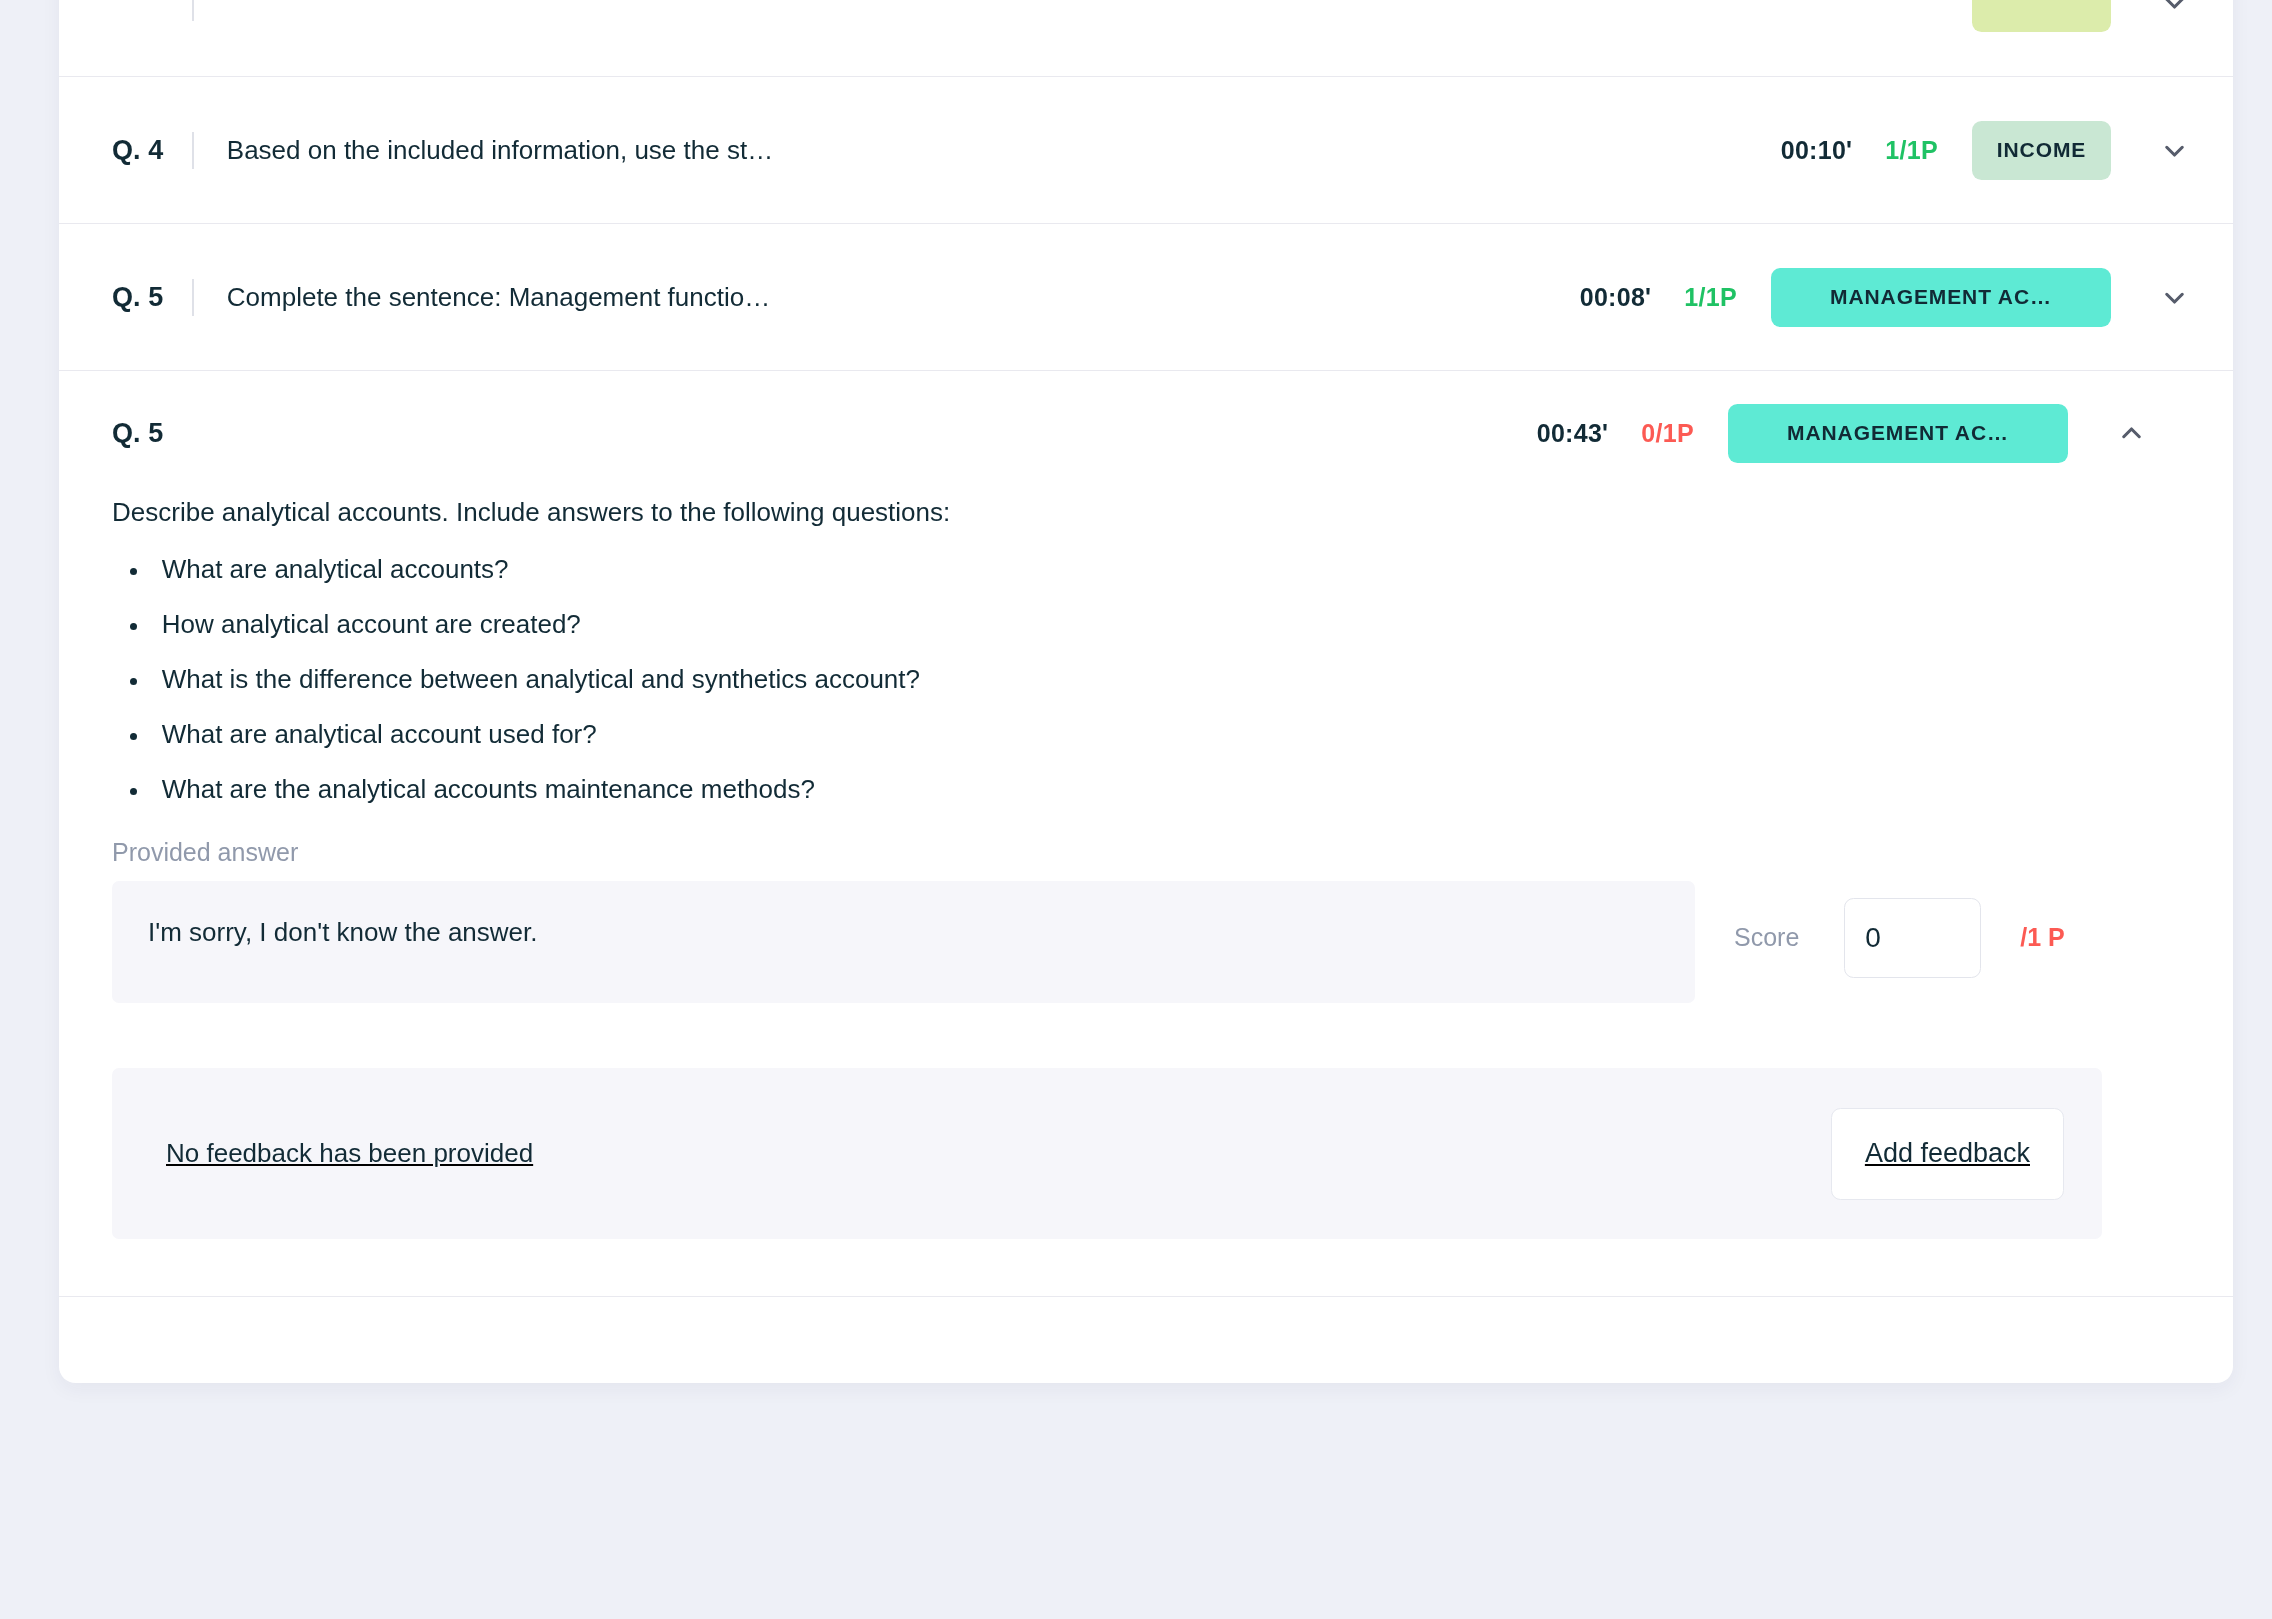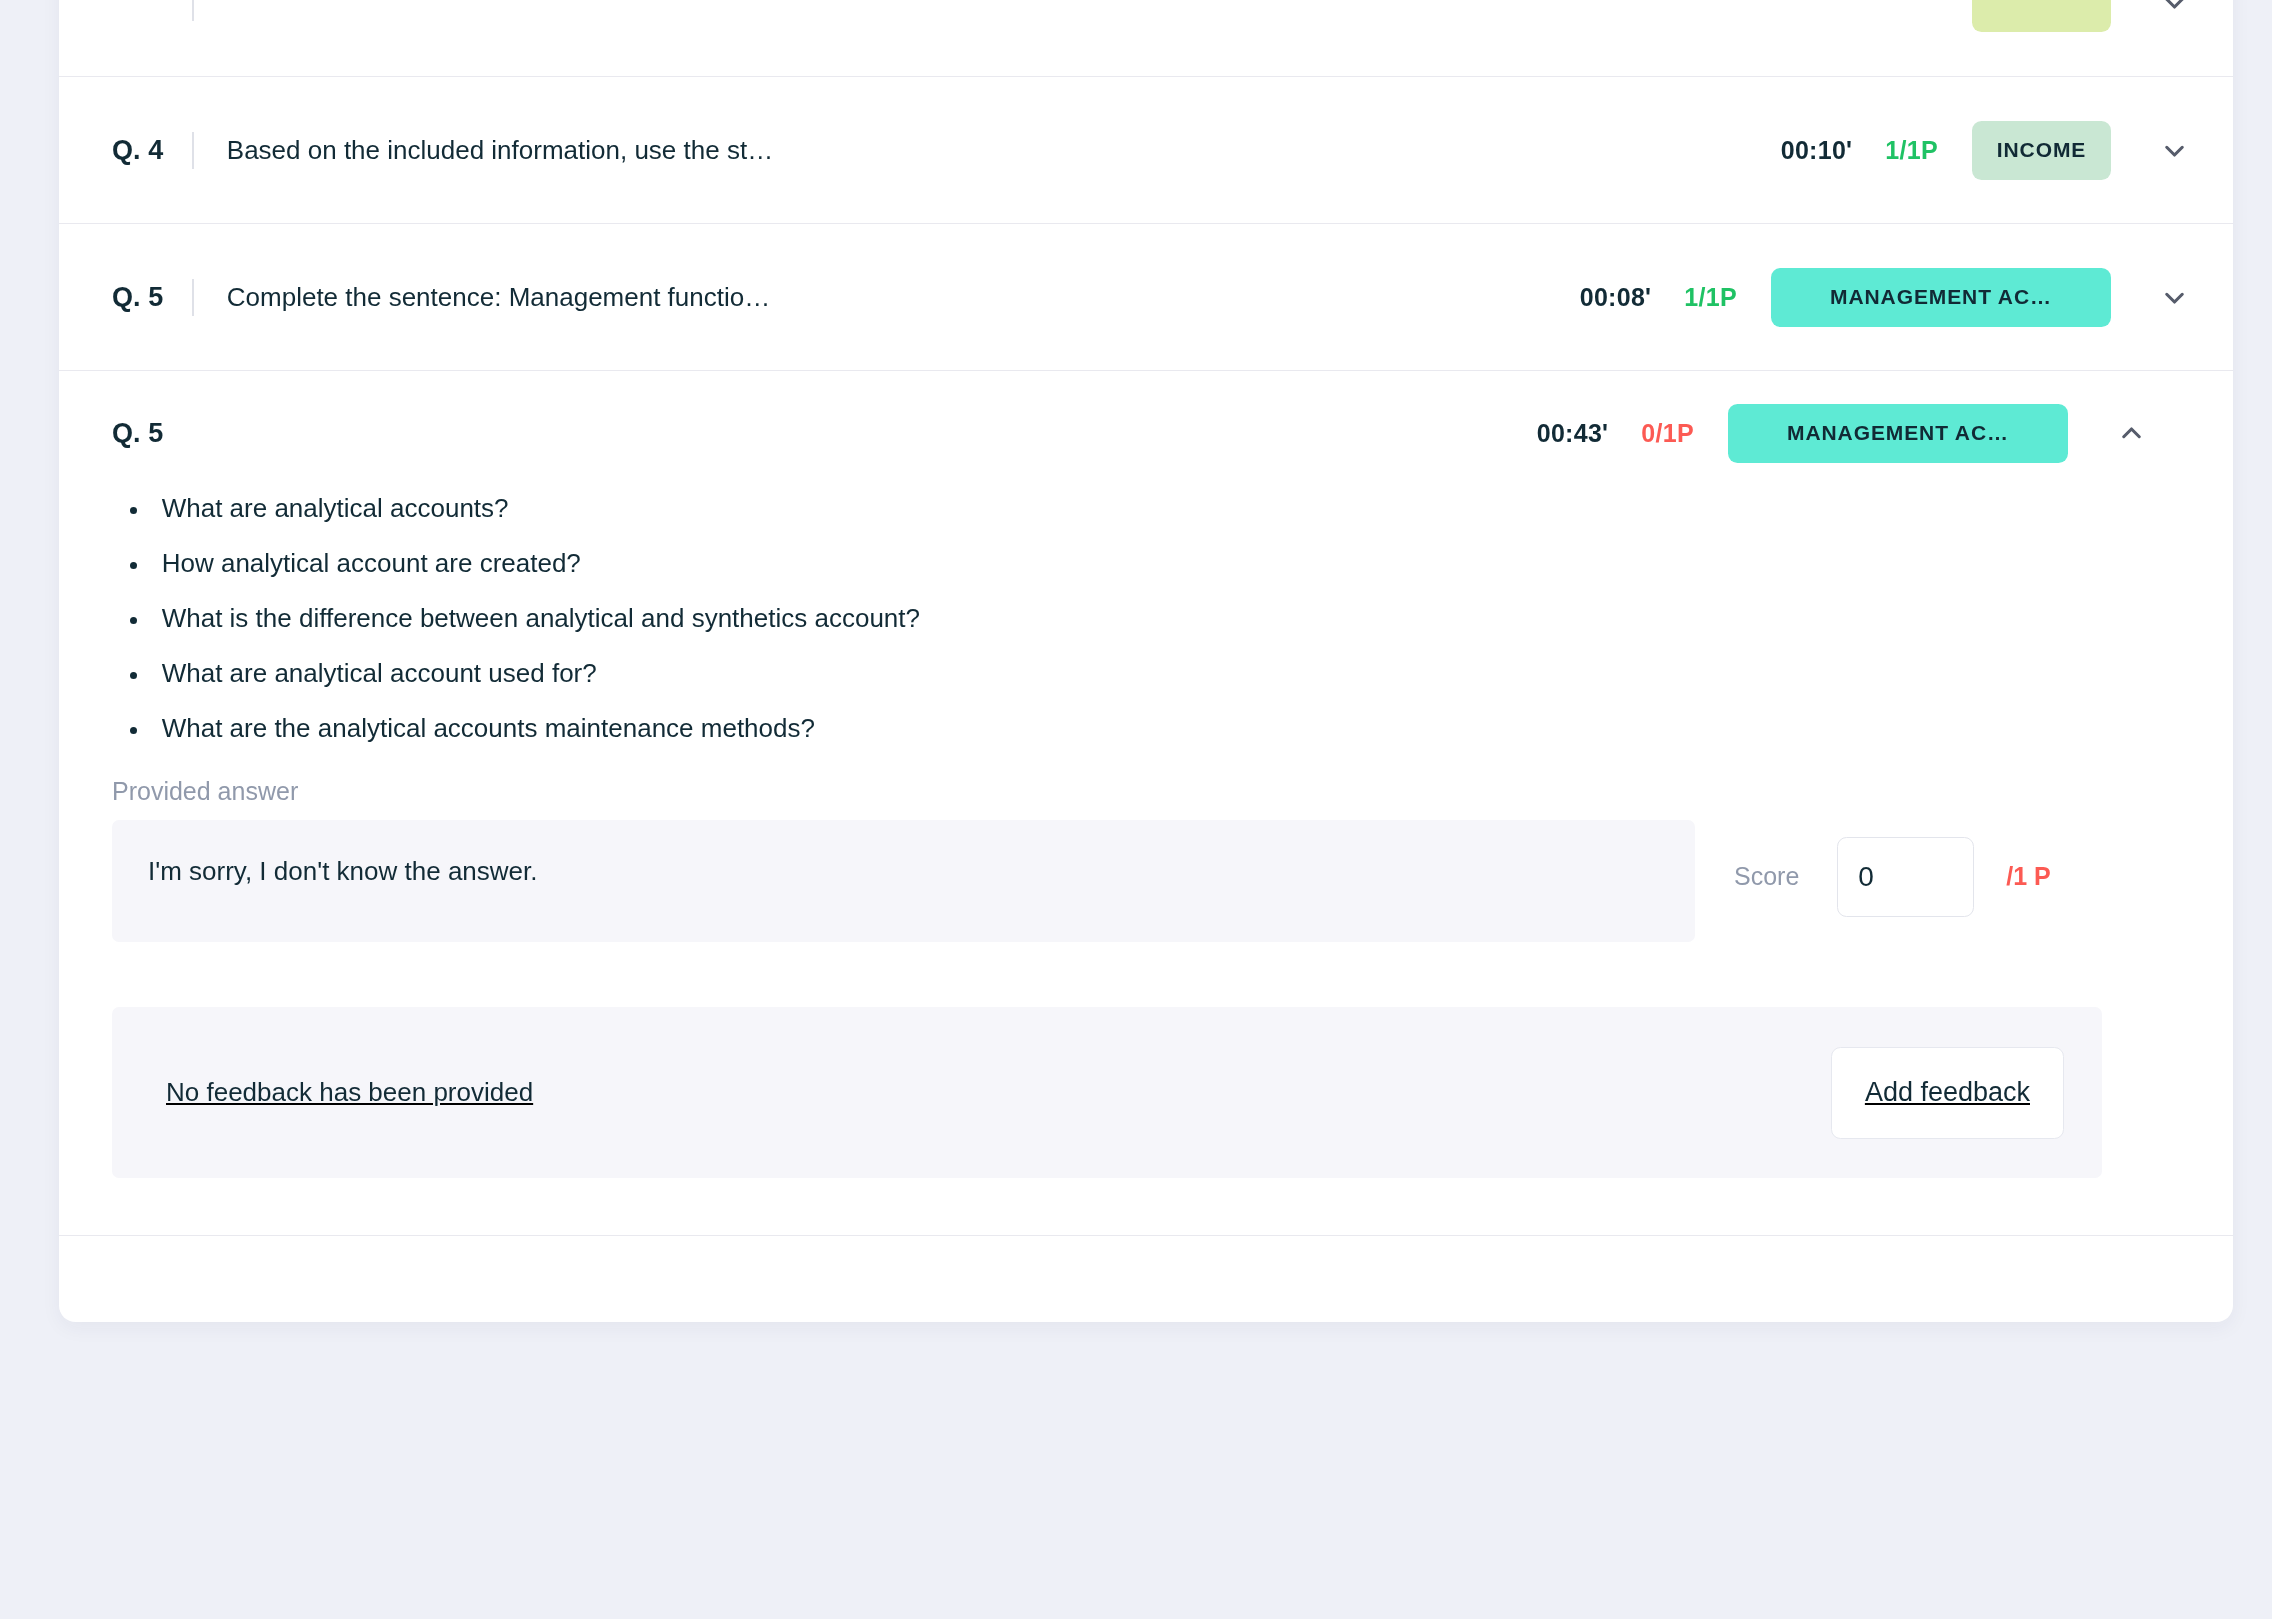--- a/index.html
+++ b/index.html
@@ -190,21 +190,21 @@
   }
   .answer-text {
     font-size: 26px;
     color: #122b36;
     line-height: 1.35;
   }
   .score-wrap {
     flex: 1 1 auto;
     display: flex;
     align-items: center;
-    gap: 4px;
+    gap: 11px;
     padding-top: 16.6px;
     padding-left: 39px;
   }
   .score-label {
     font-size: 25px;
     color: #9099ab;
     margin-right: 34px;
     white-space: nowrap;
   }
   .score-input {
@@ -332,20 +332,21 @@
         </div>
         <div class="q-chevron">
           <svg width="31" height="31" viewBox="0 0 24 24" fill="none" aria-hidden="true">
             <path d="M6 14.5L12 8.5L18 14.5" stroke="#565c6b" stroke-width="2.4" stroke-linecap="round" stroke-linejoin="round"></path>
           </svg>
         </div>
       </div>
 
       <div class="q-exp-body">
 
+        <p class="q-prompt">Describe analytical accounts. Include answers to the following questions:</p>
 
         <ul class="q-bullets">
           <li>What are analytical accounts?</li>
           <li>How analytical account are created?</li>
           <li>What is the difference between analytical and synthetics account?</li>
           <li>What are analytical account used for?</li>
           <li>What are the analytical accounts maintenance methods?</li>
         </ul>
 
         <div class="answer-label">Provided answer</div>

